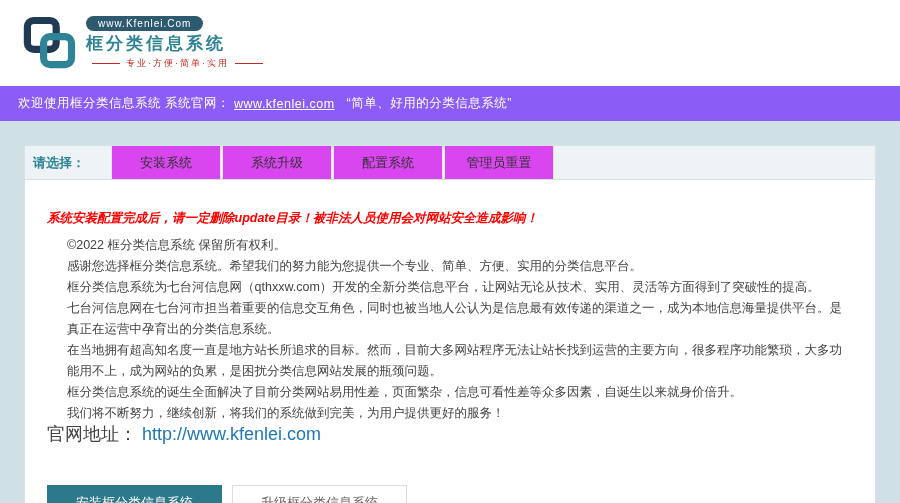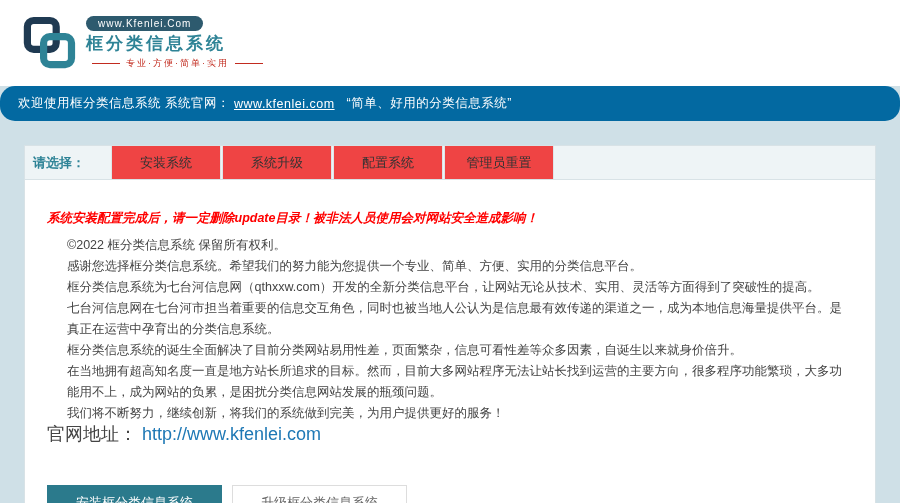--- a/index.html
+++ b/index.html
@@ -44,28 +44,27 @@
     color: #c22b1f;
     font-size: 9px;
     letter-spacing: 2px;
     margin-top: 3px;
   }
   .slogan-line { width: 28px; height: 1px; background: #c22b1f; margin: 0 6px; }
 
   
   .topbar {
     height: 35px;
-    background: #0369a1;
+    background: #8b5cf6;
     color: #ffffff;
     display: flex;
     align-items: center;
     padding-left: 18px;
     font-size: 12.5px;
     letter-spacing: 0.5px;
-    border-radius: 15px;
   }
   .topbar a, .topbar .topbar-link {
     color: #ffffff;
     text-decoration: underline;
     cursor: pointer;
     margin: 0 4px;
   }
   .topbar .topbar-tagline { margin-left: 8px; }
 
   
@@ -90,21 +89,21 @@
     padding: 0 26px 0 8px;
     color: #2e8396;
     font-weight: bold;
     font-size: 13px;
   }
   .tab {
     display: flex;
     align-items: center;
     justify-content: center;
     width: 110px;
-    background: #ef4444;
+    background: #d946ef;
     border-left: 1px solid #dde6e9;
     border-right: 1px solid #dde6e9;
     margin-right: 1px;
     color: #333333;
     font-size: 13px;
     cursor: pointer;
   }
 
   
   .content { padding: 30px 22px 26px 22px; }
@@ -187,22 +186,22 @@
   </div>
 
   <div class="content">
     <div class="warning">系统安装配置完成后，请一定删除update目录！被非法人员使用会对网站安全造成影响！</div>
 
     <div class="paragraphs">
       <p>©2022 框分类信息系统 保留所有权利。</p>
       <p>感谢您选择框分类信息系统。希望我们的努力能为您提供一个专业、简单、方便、实用的分类信息平台。</p>
       <p>框分类信息系统为七台河信息网（qthxxw.com）开发的全新分类信息平台，让网站无论从技术、实用、灵活等方面得到了突破性的提高。</p>
       <p>七台河信息网在七台河市担当着重要的信息交互角色，同时也被当地人公认为是信息最有效传递的渠道之一，成为本地信息海量提供平台。是真正在运营中孕育出的分类信息系统。</p>
+      <p>在当地拥有超高知名度一直是地方站长所追求的目标。然而，目前大多网站程序无法让站长找到运营的主要方向，很多程序功能繁琐，大多功能用不上，成为网站的负累，是困扰分类信息网站发展的瓶颈问题。</p>
       <p>框分类信息系统的诞生全面解决了目前分类网站易用性差，页面繁杂，信息可看性差等众多因素，自诞生以来就身价倍升。</p>
-      <p>在当地拥有超高知名度一直是地方站长所追求的目标。然而，目前大多网站程序无法让站长找到运营的主要方向，很多程序功能繁琐，大多功能用不上，成为网站的负累，是困扰分类信息网站发展的瓶颈问题。</p>
       <p>我们将不断努力，继续创新，将我们的系统做到完美，为用户提供更好的服务！</p>
     </div>
 
     <div class="link-row">
       <span>官网地址：</span>
       <span class="site-link">http://www.kfenlei.com</span>
     </div>
 
     <div class="button-row">
       <button class="btn btn-primary">安装框分类信息系统</button>

